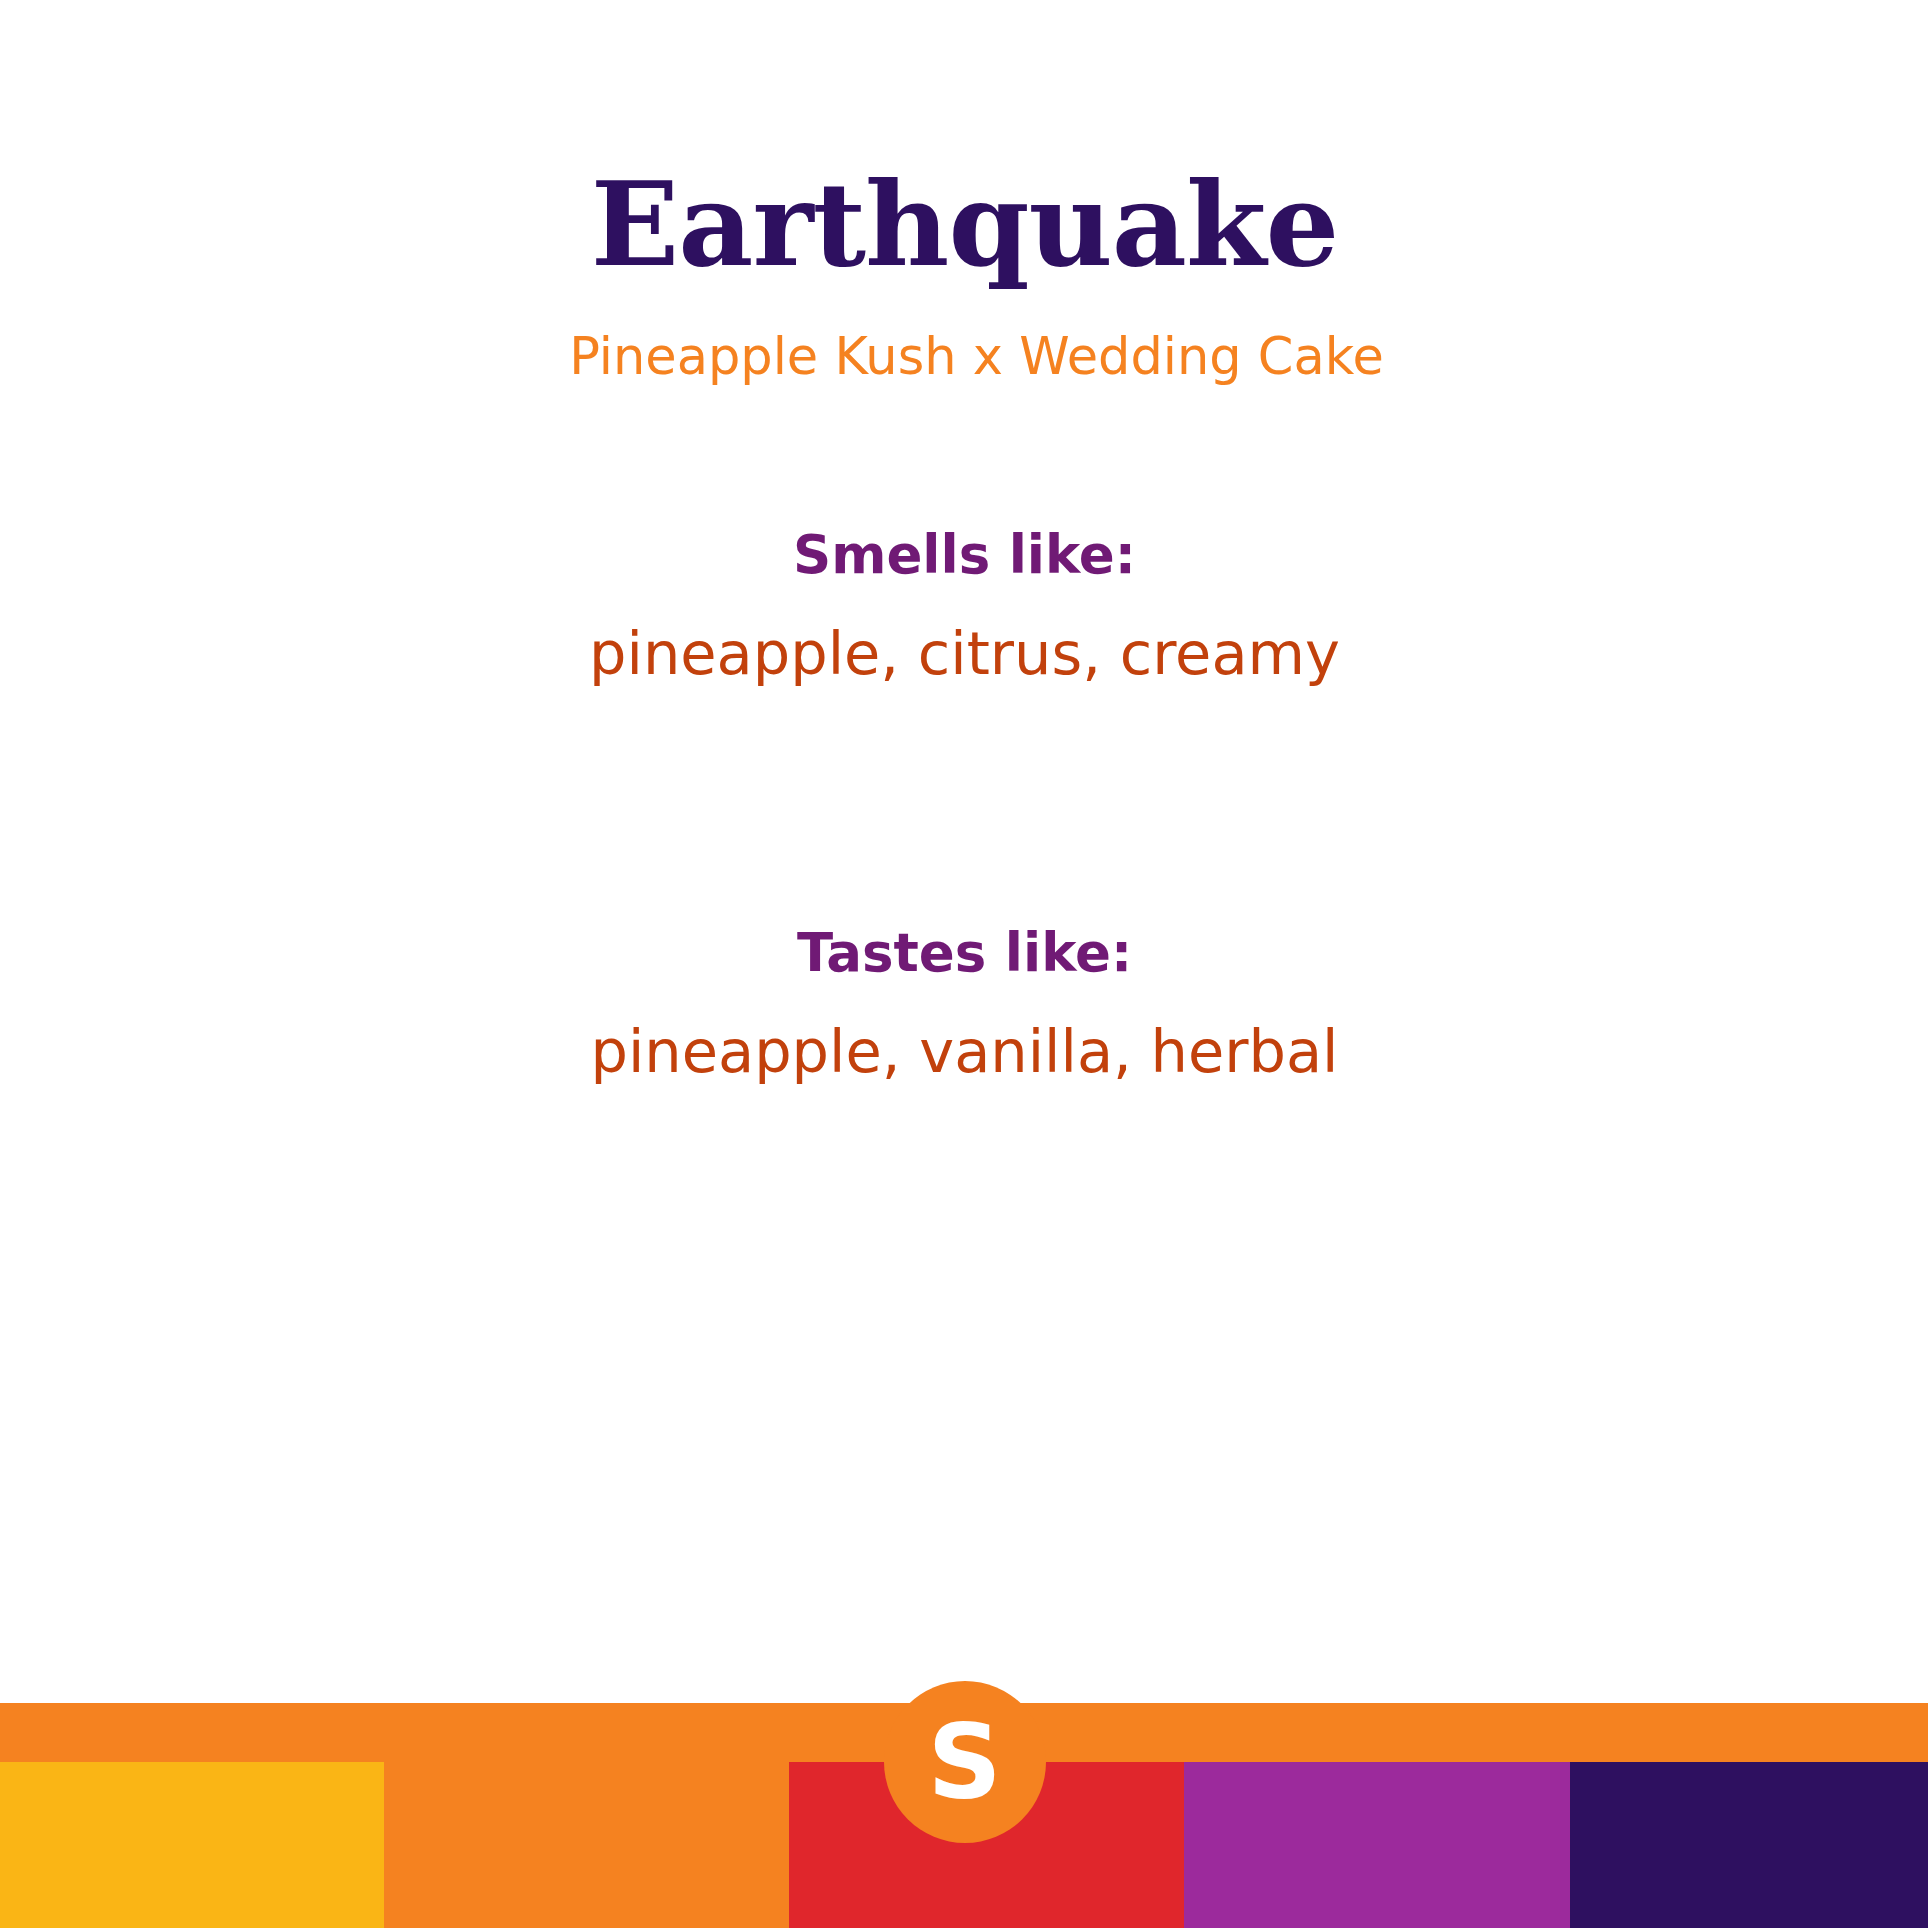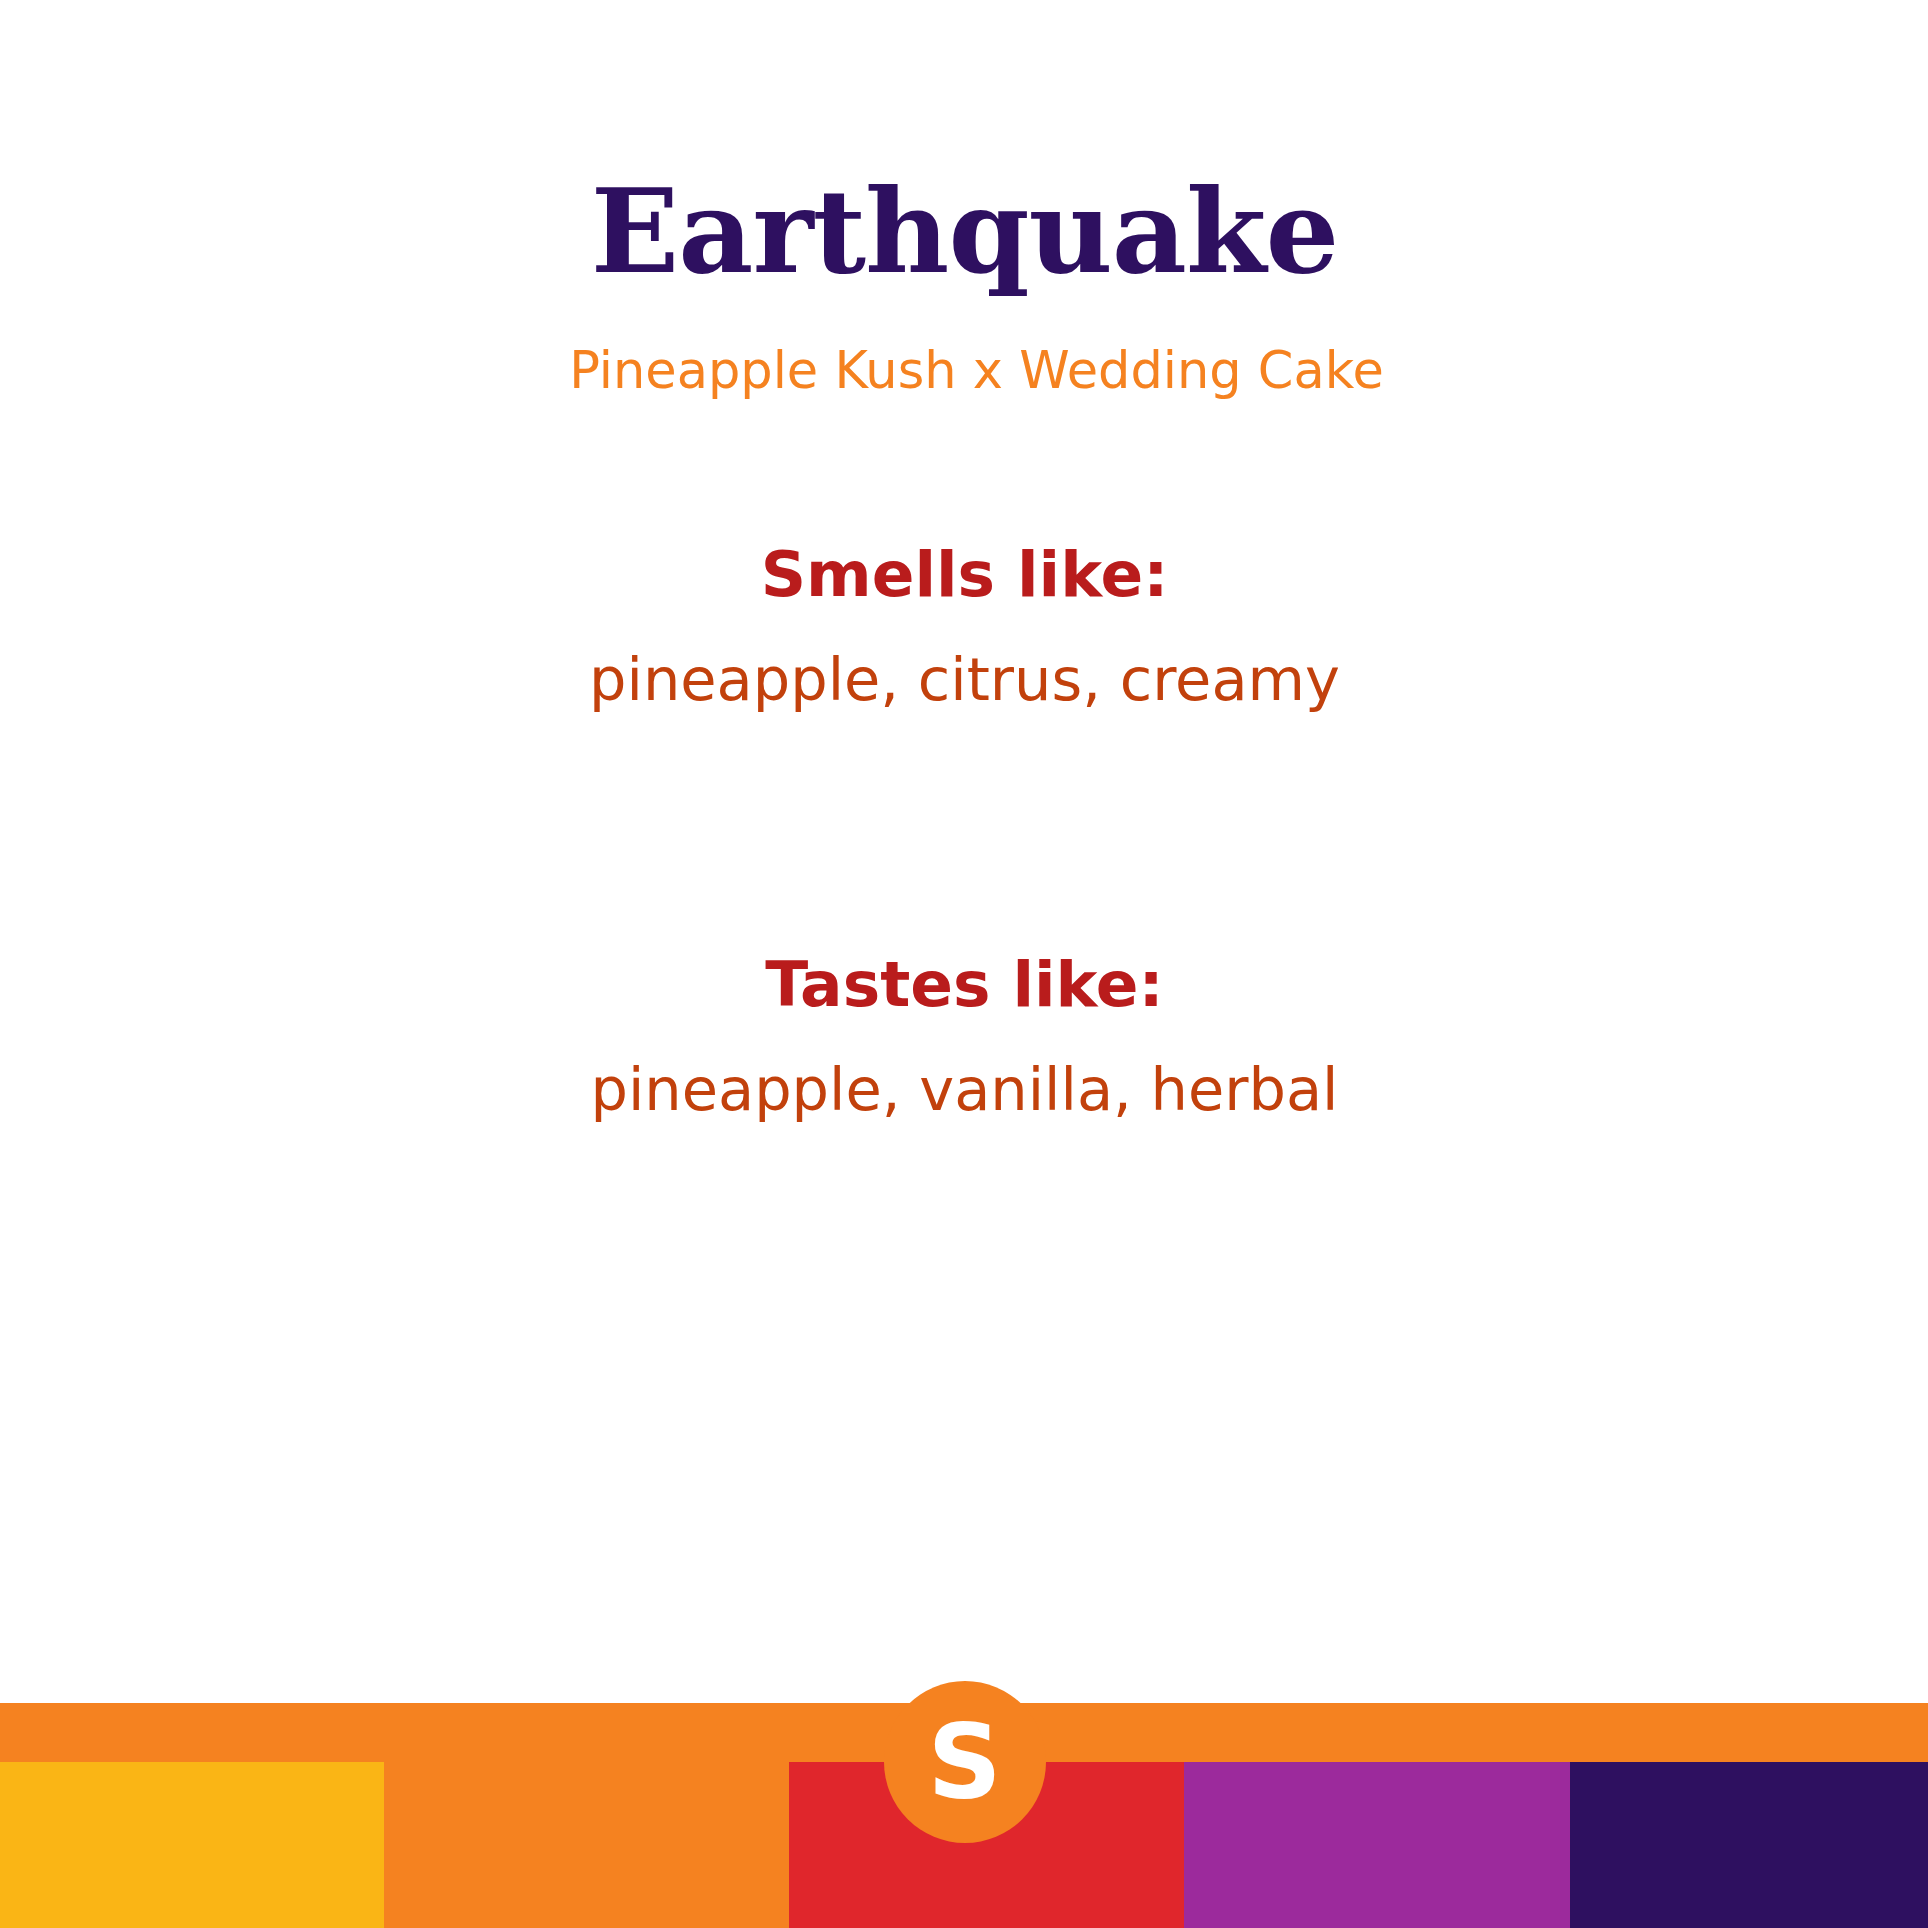--- a/index.html
+++ b/index.html
@@ -25,21 +25,21 @@
   .content {
     position: absolute;
     top: 0;
     left: 0;
     width: 1929px;
     height: 1702px;
     text-align: center;
   }
 
   .strain-title {
-    margin: 11px;
+    margin: 4px;
     padding-top: 160px;
     font-family: "DejaVu Serif", serif;
     font-weight: bold;
     font-size: 116px;
     letter-spacing: -1px;
     color: #2e1060;
     line-height: 1.05;
   }
 
   .strain-lineage {
@@ -57,22 +57,22 @@
     padding: 0;
   }
   .section-smells { padding-top: 136px; }
   .section-tastes { padding-top: 231px; }
   .section-feels  { padding-top: 238px; }
 
   .section-label {
     margin: 0;
     font-family: "DejaVu Sans", sans-serif;
     font-weight: bold;
-    font-size: 63px;
-    color: #b91c1c;
+    font-size: 53px;
+    color: #701a75;
     line-height: 1.2;
   }
 
   .section-value {
     margin: 0;
     padding-top: 30px;
     font-family: "DejaVu Sans", sans-serif;
     font-size: 59px;
     color: #c2410c;
     line-height: 1.25;

